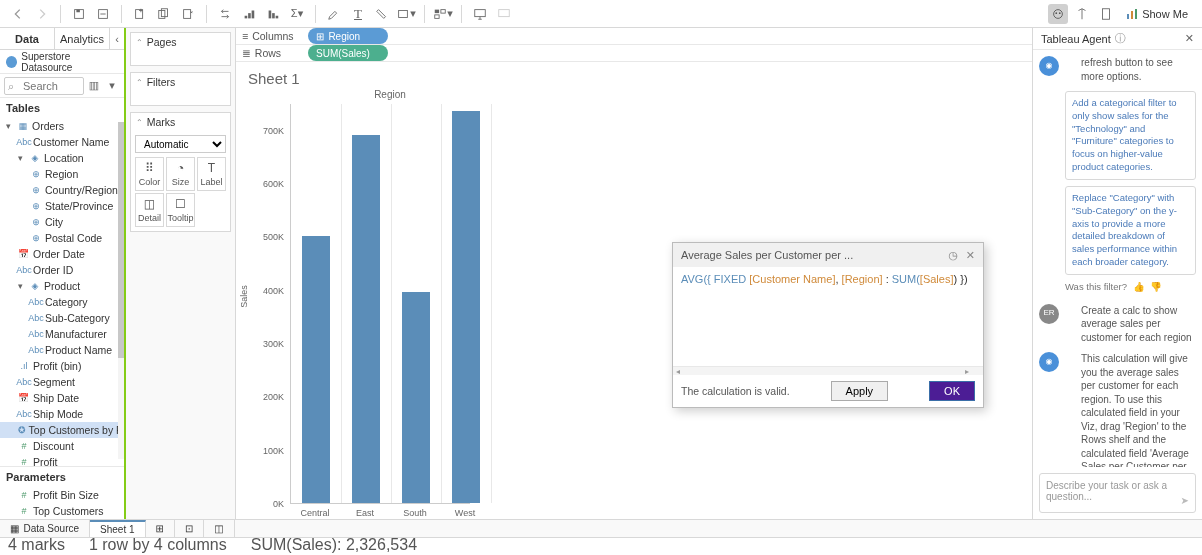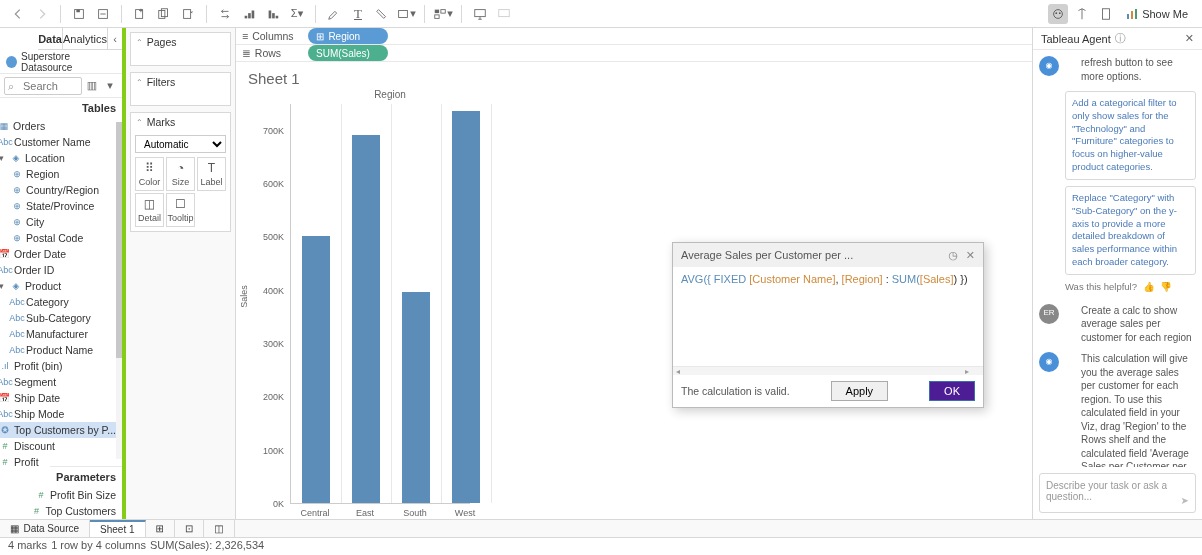--- a/index.html
+++ b/index.html
@@ -10,21 +10,21 @@
 .toolbar .sep { width: 1px; height: 18px; background: #d8d8d8; margin: 0 4px; }
 .tbtn { width: 20px; height: 20px; display: flex; align-items: center; justify-content: center; color: #666; cursor: pointer; border-radius: 2px; }
 .tbtn svg { width: 14px; height: 14px; }
 .toolbar-right { margin-left: auto; display: flex; align-items: center; gap: 4px; }
 .showme { display: flex; align-items: center; gap: 4px; padding: 2px 6px; cursor: pointer; }
 .agent-btn-active { background: #d0d0d0; border-radius: 3px; }
 
 .main { display: flex; height: calc(100% - 28px - 18px - 18px); }
 
 
-.datapanel { width: 126px; border-right: 4px solid #84cc16; display: flex; flex-direction: column; background: #fff; position: relative; align-items: flex-end; }
+.datapanel { width: 126px; border-right: 2px solid #84cc16; display: flex; flex-direction: column; background: #fff; position: relative; }
 .dp-tabs { display: flex; height: 22px; border-bottom: 1px solid #d8d8d8; }
 .dp-tab { flex: 1; display: flex; align-items: center; justify-content: center; font-size: 11px; cursor: pointer; border-right: 1px solid #d8d8d8; }
 .dp-tab.active { font-weight: 600; }
 .dp-tab:last-child { border-right: none; }
 .dp-collapse { width: 14px; display: flex; align-items: center; justify-content: center; cursor: pointer; color: #666; }
 .ds-row { display: flex; align-items: center; height: 24px; padding: 0 6px; gap: 4px; border-bottom: 1px solid #e8e8e8; }
 .ds-icon { width: 12px; height: 12px; border-radius: 50%; background: #5b9bd5; }
 .search-row { display: flex; align-items: center; height: 24px; padding: 0 4px; gap: 2px; border-bottom: 1px solid #e8e8e8; }
 .search-input { flex: 1; border: 1px solid #ccc; border-radius: 2px; height: 18px; padding: 0 18px 0 6px; font-size: 11px; background: #fff; }
 .search-wrap { position: relative; flex: 1; }
@@ -105,21 +105,21 @@
 .suggestion { border: 1px solid #d8d8d8; border-radius: 3px; padding: 5px 6px; margin: 0 0 6px 26px; font-size: 9.5px; color: #4a7ab8; cursor: pointer; }
 .helpful { margin: 4px 0 10px 26px; font-size: 9.5px; color: #777; display: flex; align-items: center; gap: 6px; }
 .thumb-icon { cursor: pointer; color: #999; }
 .agent-input { border: 1px solid #d8d8d8; border-radius: 3px; margin: 6px; padding: 6px; font-size: 10px; color: #999; height: 40px; position: relative; }
 .send-icon { position: absolute; right: 6px; bottom: 6px; color: #bbb; }
 
 
 .bottom-tabs { height: 18px; border-top: 1px solid #d8d8d8; display: flex; align-items: center; background: #f9f9f9; }
 .btab { height: 100%; padding: 0 10px; display: flex; align-items: center; font-size: 10px; border-right: 1px solid #d8d8d8; cursor: pointer; gap: 4px; }
 .btab.active { background: #fff; border-top: 2px solid #5b8db8; }
-.statusbar { height: 14px; border-top: 1px solid #d8d8d8; display: flex; align-items: center; padding: 0 8px; font-size: 11px; color: #555; gap: 4px; }
+.statusbar { height: 14px; border-top: 1px solid #d8d8d8; display: flex; align-items: center; padding: 0 8px; font-size: 16px; color: #555; gap: 24px; }
 </style>
 </head>
 <body>
 
 <div class="toolbar">
   <div class="tbtn">
       <svg viewBox="0 0 16 16">
         <path d="M10 3 L5 8 L10 13" stroke="#999" fill="none" stroke-width="1.5"></path>
       </svg>
     </div>
@@ -508,21 +508,21 @@
       <span class="agent-close">✕</span>
     </div>
     <div class="agent-body">
       <div class="msg">
         <div class="avatar av-bot">◉</div>
         <div class="msg-txt">refresh button to see more options.</div>
       </div>
       <div class="suggestion">Add a categorical filter to only show sales for the "Technology" and "Furniture" categories to focus on higher-value product categories.</div>
       <div class="suggestion">Replace "Category" with "Sub-Category" on the y-axis to provide a more detailed breakdown of sales performance within each broader category.</div>
       <div class="helpful">
-        <span>Was this helpful?</span>
+        <span>Was this filter?</span>
         <span class="thumb-icon">👍</span>
         <span class="thumb-icon">👎</span>
       </div>
       <div class="msg">
         <div class="avatar av-user">ER</div>
         <div class="msg-txt">Create a calc to show average sales per customer for each region</div>
       </div>
       <div class="msg">
         <div class="avatar av-bot">◉</div>
         <div class="msg-txt">This calculation will give you the average sales per customer for each region. To use this calculated field in your Viz, drag 'Region' to the Rows shelf and the calculated field 'Average Sales per Customer per Region' to the Columns shelf.</div>

